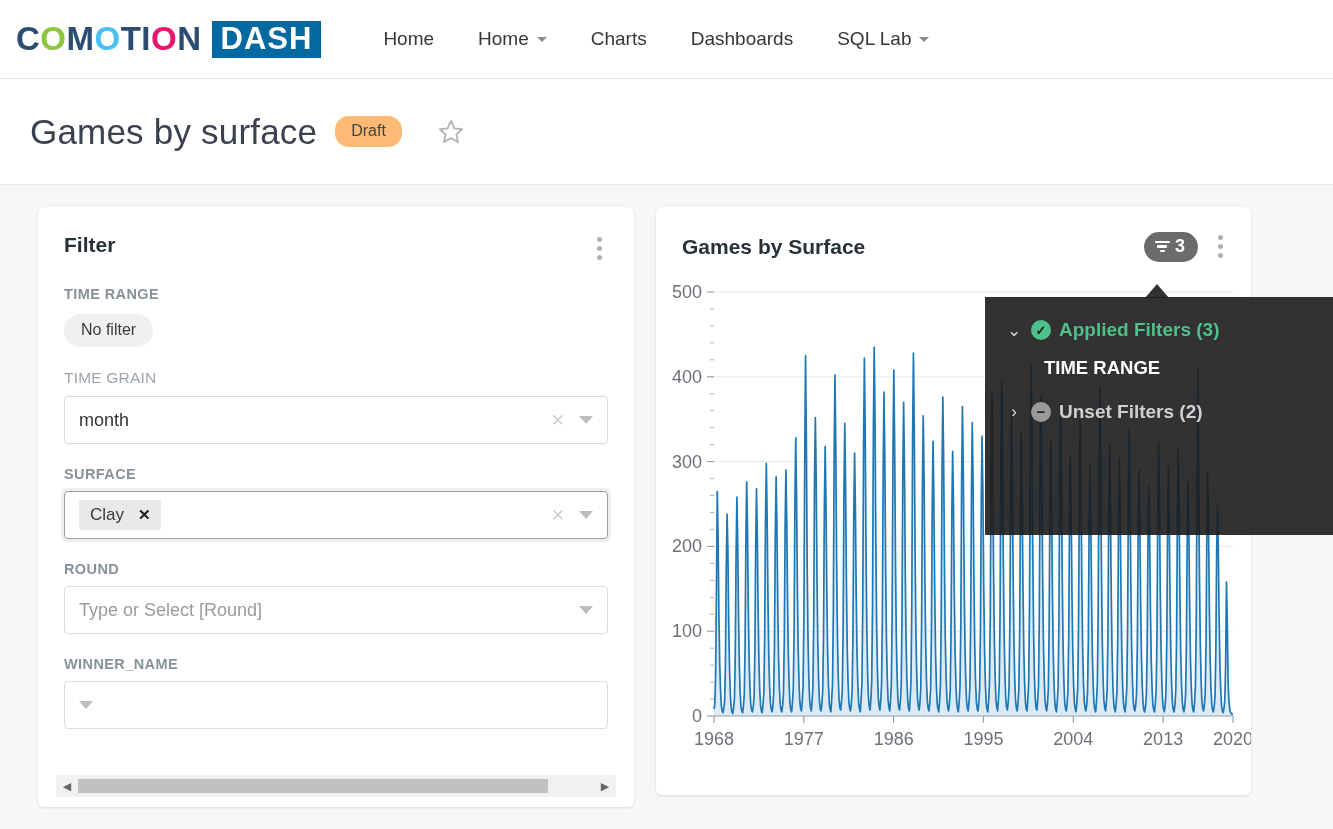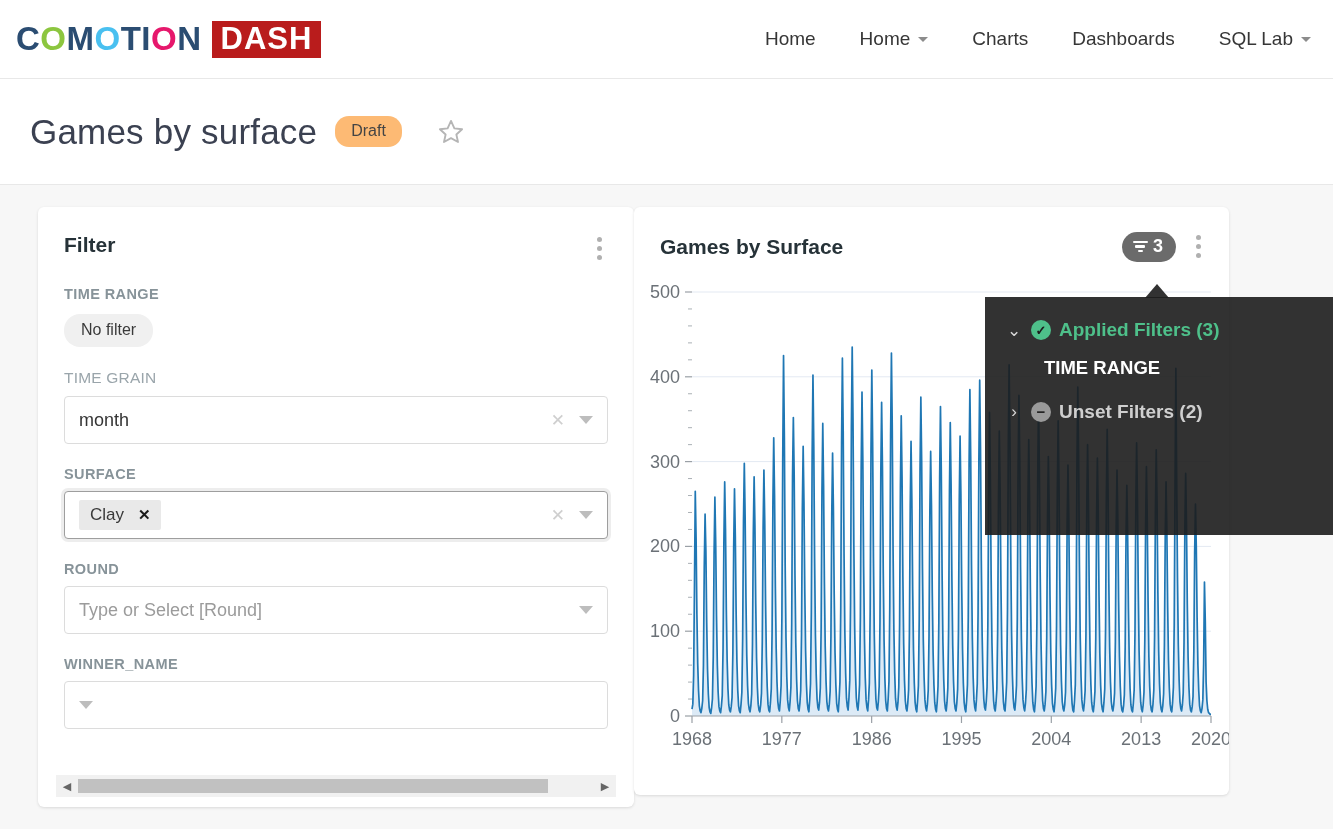--- a/index.html
+++ b/index.html
@@ -9,28 +9,27 @@
     background: #f7f7f7;
     overflow: hidden;
   }
 
   
   .navbar {
     height: 79px; background: #ffffff;
     display: flex; align-items: center;
     border-bottom: 1px solid #e8e8e8;
     padding-left: 16px;
-    justify-content: space-between;
   }
   .logo { display: flex; align-items: center; margin-right: 40px; }
   .logo-word { font-size: 33px; font-weight: bold; letter-spacing: 0.5px;
                font-family: "Liberation Sans", sans-serif; }
   .logo-word span { display: inline-block; }
   .logo-dash {
-    background: #b91c1c; color: #ffffff; font-size: 31px; font-weight: bold;
+    background: #0369a1; color: #ffffff; font-size: 31px; font-weight: bold;
     padding: 2px 9px 4px 9px; margin-left: 10px; letter-spacing: 1px;
     display: inline-block; line-height: 1.0;
   }
   .nav-items { display: flex; align-items: center; }
   .nav-item {
     font-size: 19px; color: #363636; padding: 8px 22px;
     display: flex; align-items: center; cursor: pointer; white-space: nowrap;
   }
   .caret {
     display: inline-block; width: 0; height: 0; margin-left: 8px;
@@ -44,21 +43,21 @@
     display: flex; align-items: center; padding-left: 30px;
   }
   .page-title { font-size: 35px; color: #3b4151; font-weight: 300; letter-spacing: 0.2px; }
   .draft-badge {
     margin-left: 18px; background: #fdba74; color: #444;
     border-radius: 14px; font-size: 16px; padding: 6px 16px 7px 16px;
   }
   .star-icon { margin-left: 35px; cursor: pointer; line-height: 0; }
 
   
-  .content { display: flex; padding: 22px 0 0 38px; position: relative; }
+  .content { display: flex; padding: 22px 0 0 38px; gap: 22px; position: relative; }
   .card {
     background: #ffffff; border-radius: 6px;
     box-shadow: 0 1px 3px rgba(0,0,0,0.12);
   }
   .filter-card { width: 596px; height: 600px; position: relative; }
   .filter-inner { padding: 26px 26px 0 26px; height: 560px; overflow: hidden; }
   .filter-head { display: flex; align-items: flex-start; justify-content: space-between; }
   .filter-title { font-size: 21px; font-weight: bold; color: #263238; }
   .kebab { display: flex; flex-direction: column; gap: 4px; cursor: pointer; padding: 4px 6px; }
   .kebab i { width: 5px; height: 5px; border-radius: 50%; background: #b0b0b0; display: block; }

